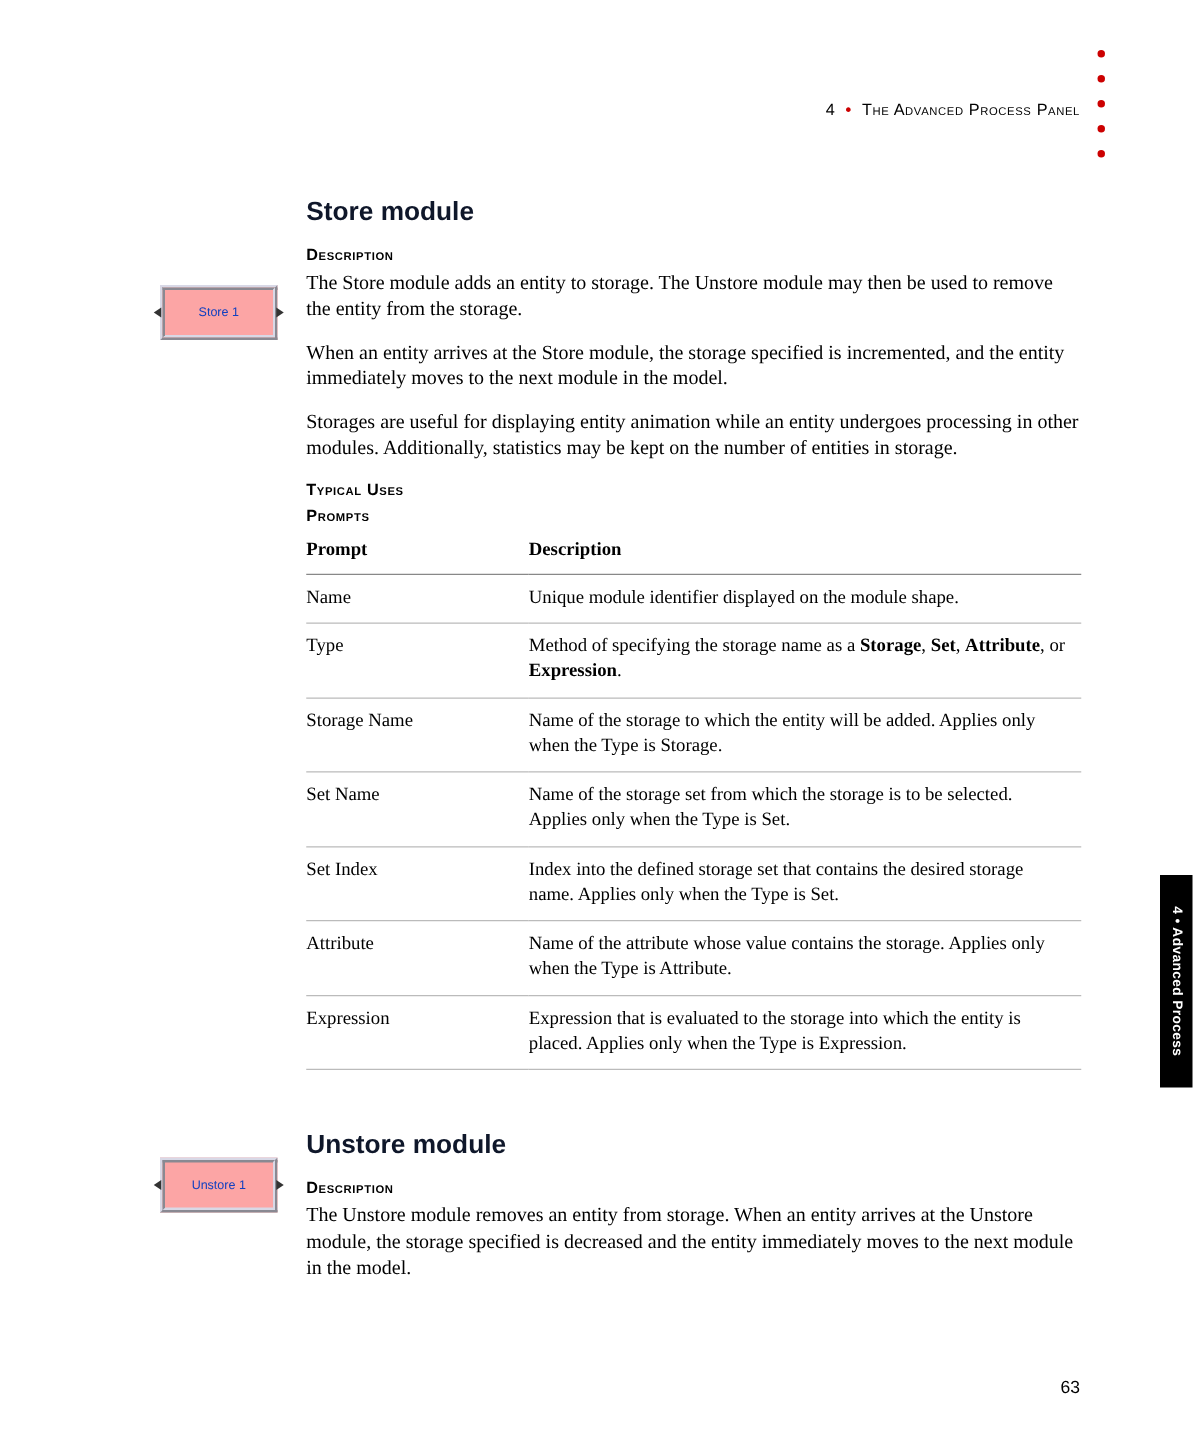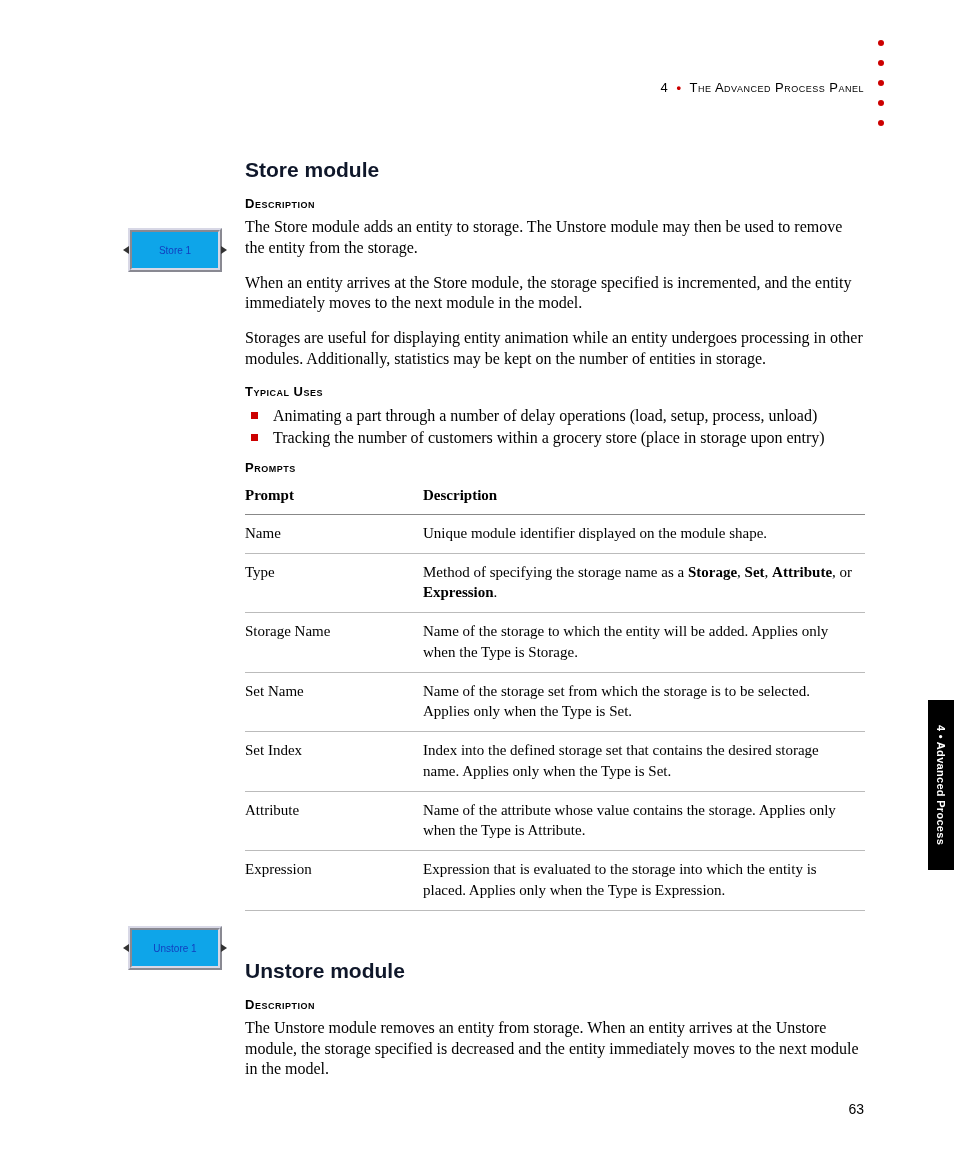--- a/index.html
+++ b/index.html
@@ -106,21 +106,21 @@
     padding: 8px 8px 10px 0;
     line-height: 1.35;
   }
   table.prompts td:first-child { width: 170px; }
   .module-icon {
     position: absolute;
     left: 128px;
     width: 94px;
     height: 44px;
     border: 4px ridge #d8d8e6;
-    background: #0ea5e9;
+    background: #fca5a5;
     box-sizing: border-box;
     display:flex; align-items:center; justify-content:center;
     font-family: Arial, Helvetica, sans-serif;
     font-size: 10px;
     color: #1140c0;
   }
   .module-icon::before, .module-icon::after {
     content:"";
     position:absolute;
     width:0;height:0;
@@ -186,24 +186,20 @@
 
   <div class="content">
 
     <h2 class="module-title">Store module</h2>
     <div class="subhead">Description</div>
     <p class="body">The Store module adds an entity to storage. The Unstore module may then be used to remove the entity from the storage.</p>
     <p class="body">When an entity arrives at the Store module, the storage specified is incremented, and the entity immediately moves to the next module in the model.</p>
     <p class="body">Storages are useful for displaying entity animation while an entity undergoes processing in other modules. Additionally, statistics may be kept on the number of entities in storage.</p>
 
     <div class="subhead">Typical Uses</div>
-    <ul class="redlist">
-      <li>Animating a part through a number of delay operations (load, setup, process, unload)</li>
-      <li>Tracking the number of customers within a grocery store (place in storage upon entry)</li>
-    </ul>
 
     <div class="subhead">Prompts</div>
     <table class="prompts">
       <thead>
         <tr>
           <th>Prompt</th>
           <th>Description</th>
         </tr>
       </thead>
       <tbody>

